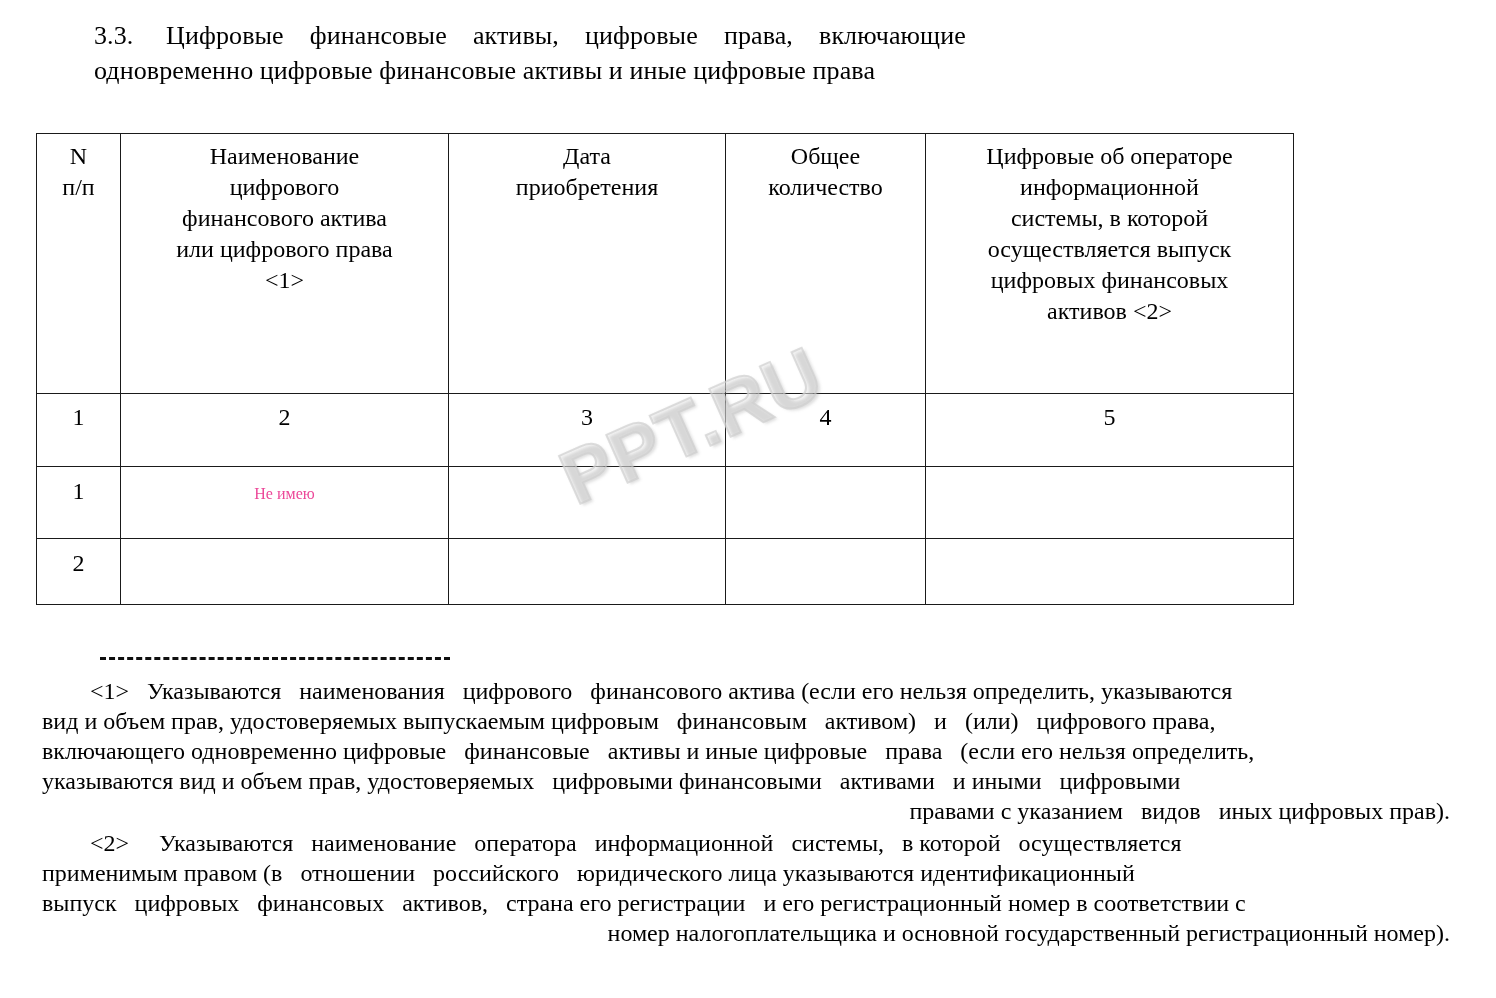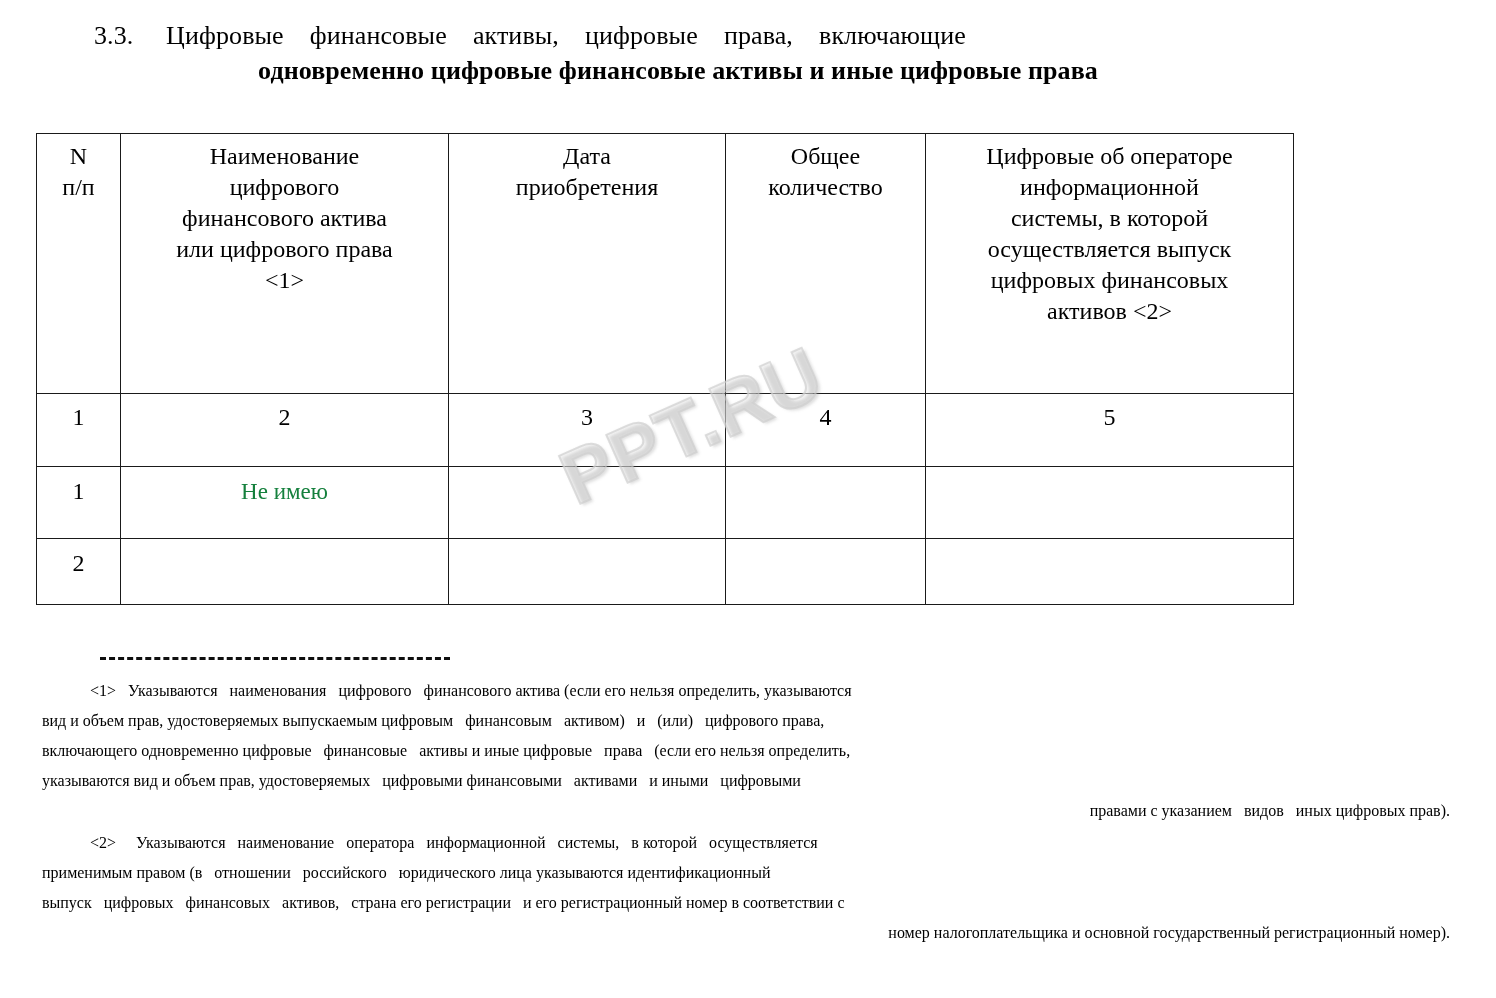--- a/index.html
+++ b/index.html
@@ -29,22 +29,21 @@
     left: 42px;
     top: 18px;
     width: 1220px;
     font-size: 26px;
     line-height: 35px;
     text-align: justify;
     text-indent: 52px;
     letter-spacing: 0.1px;
   }
   .section-title .last-line {
-    text-align: center;
-    font-weight: bold;
+    text-align: left;
   }
 
   
   .asset-table {
     position: absolute;
     left: 36px;
     top: 133px;
     width: 1257px;
     border-collapse: collapse;
     table-layout: fixed;
@@ -66,22 +65,22 @@
   .row-head td  { height: 252px; }
   .row-nums td  { height: 64px; vertical-align: top; padding-top: 8px; }
   .row-data td  { height: 62px; vertical-align: top; padding-top: 9px; }
   .row-data2 td { height: 56px; vertical-align: top; padding-top: 9px; }
 
   .cell-left {
     text-align: left;
     padding-left: 14px;
   }
   .not-owned {
-    color: #15803d;
-    font-size: 23px;
+    color: #ec4899;
+    font-size: 16px;
   }
 
   
   .watermark {
     position: absolute;
     left: 565px;
     top: 400px;
     width: 400px;
     height: 200px;
     pointer-events: none;
@@ -112,21 +111,21 @@
     top: 657px;
     width: 350px;
     border-top: 3px dashed #0f0f0f;
     height: 0;
   }
   .footnotes {
     position: absolute;
     left: 42px;
     top: 676px;
     width: 1408px;
-    font-size: 16px;
+    font-size: 24px;
     line-height: 30px;
     text-align: justify;
     font-family: Liberation Serif, serif;
   }
   .footnotes p {
     margin: 0 0 0 0;
     text-indent: 48px;
     text-align: justify;
   }
   .footnotes p.f2 {

